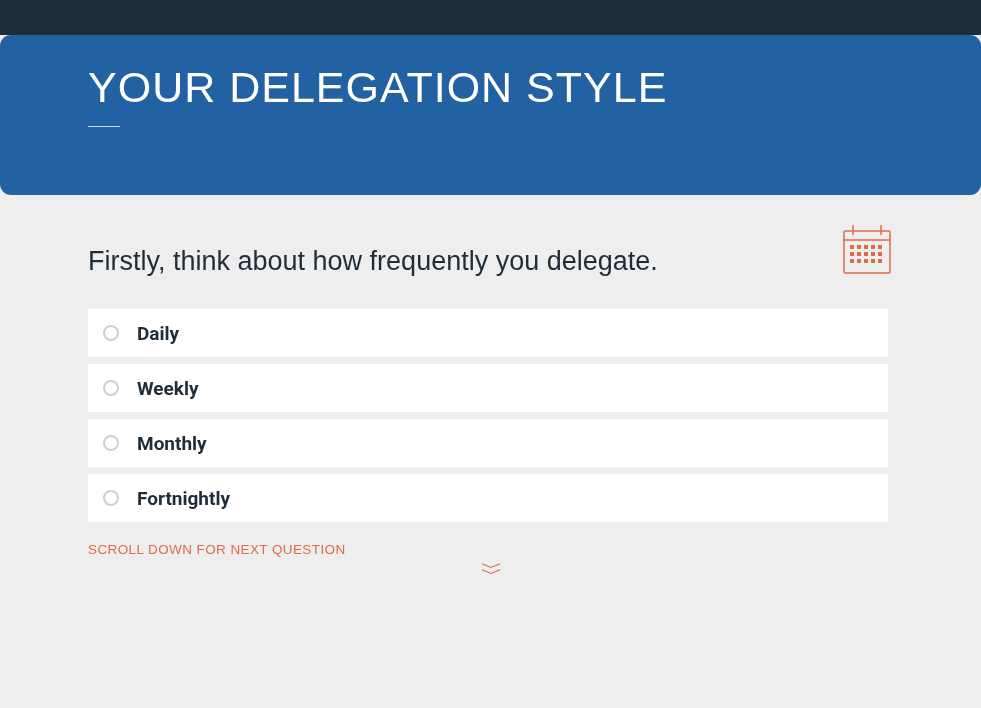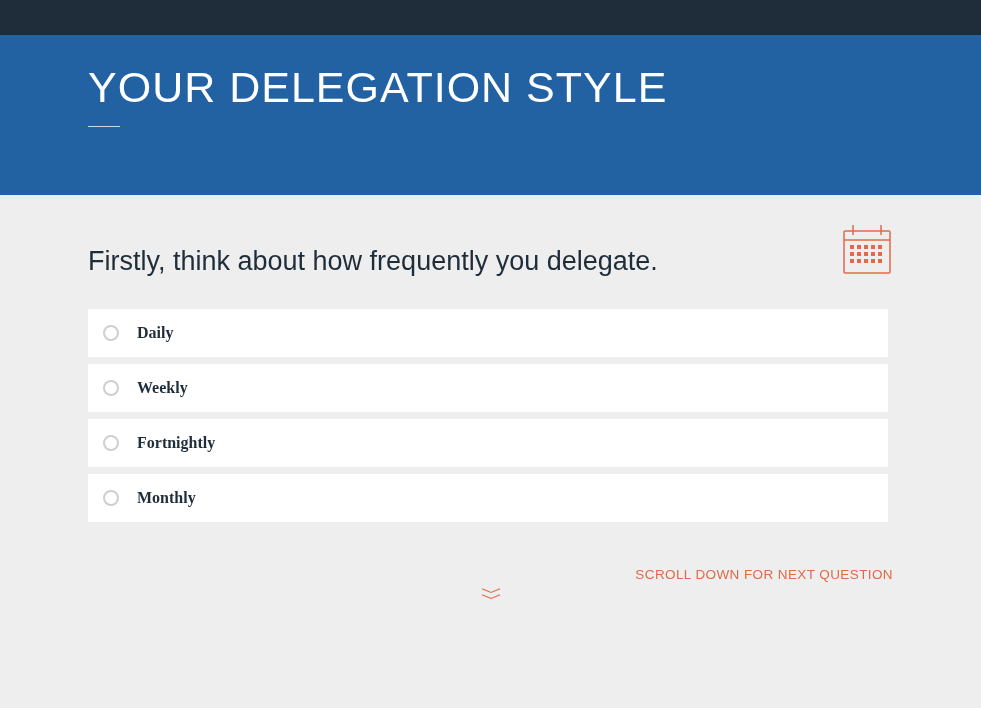--- a/index.html
+++ b/index.html
@@ -11,20 +11,21 @@
     overflow: hidden;
   }
   .topbar {
     background: #1f2d3a;
     height: 35px;
     width: 100%;
   }
   .hero {
     background: #2262a3;
     padding: 28px 88px 38px 88px;
+    border-radius: 11px;
   }
   .hero h1 {
     color: #ffffff;
     font-weight: 300;
     letter-spacing: 1px;
     font-size: 43px;
     font-family: "Helvetica Neue", Arial, sans-serif;
     text-transform: uppercase;
   }
   .hero hr {
@@ -70,26 +71,25 @@
     width: 16px;
     height: 16px;
     border: 2px solid #cfcfcf;
     border-radius: 50%;
     margin-right: 18px;
     flex-shrink: 0;
   }
   .opt-label {
     color: #1f2d3a;
     font-weight: 700;
-    font-size: 16px;
-    font-family: Liberation Serif, serif;
+    font-size: 19px;
   }
   .scroll-hint {
-    text-align: right;
-    margin-top: 45px;
+    text-align: left;
+    margin-top: 20px;
   }
   .scroll-hint-text {
     color: #e06a49;
     font-size: 13.5px;
     letter-spacing: 0.4px;
     font-family: "Helvetica Neue", Arial, sans-serif;
     font-weight: 400;
   }
   .chevrons {
     display: flex;
@@ -145,25 +145,25 @@
     <div class="option">
       <span class="radio"></span>
       <span class="opt-label">Daily</span>
     </div>
     <div class="option">
       <span class="radio"></span>
       <span class="opt-label">Weekly</span>
     </div>
     <div class="option">
       <span class="radio"></span>
-      <span class="opt-label">Fortnightly</span>
+      <span class="opt-label">Monthly</span>
     </div>
     <div class="option">
       <span class="radio"></span>
-      <span class="opt-label">Monthly</span>
+      <span class="opt-label">Fortnightly</span>
     </div>
   </div>
 
   <div class="scroll-hint">
     <div class="scroll-hint-text">SCROLL DOWN FOR NEXT QUESTION</div>
     <div class="chevrons">
       <svg class="chev" viewBox="0 0 28 8">
           <polyline points="2,1 14,6 26,1" fill="none" stroke="#e06a49" stroke-width="1.5"></polyline>
         </svg>
       <svg class="chev" viewBox="0 0 28 8">

